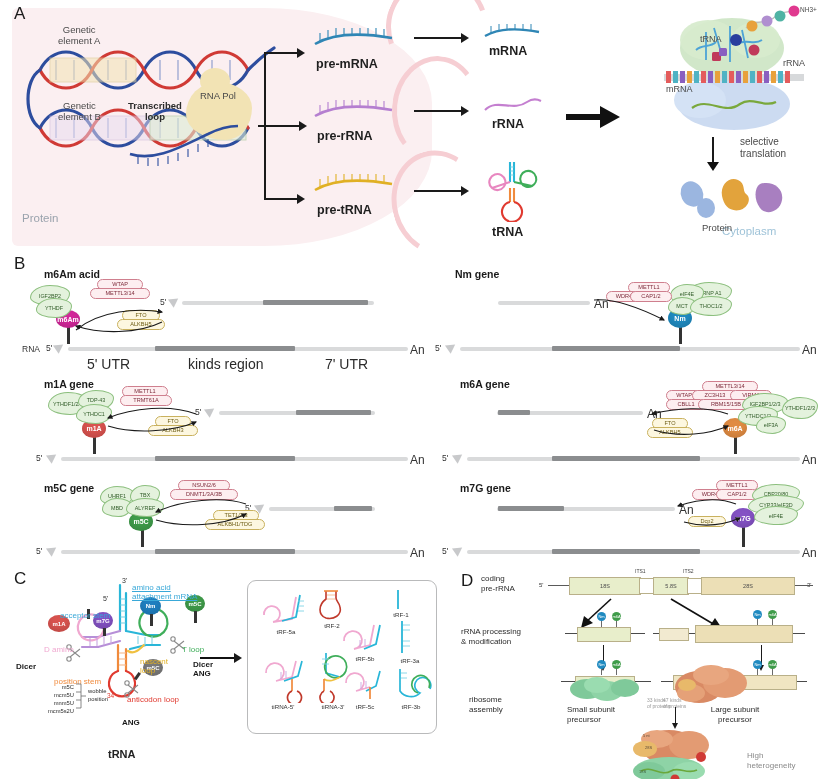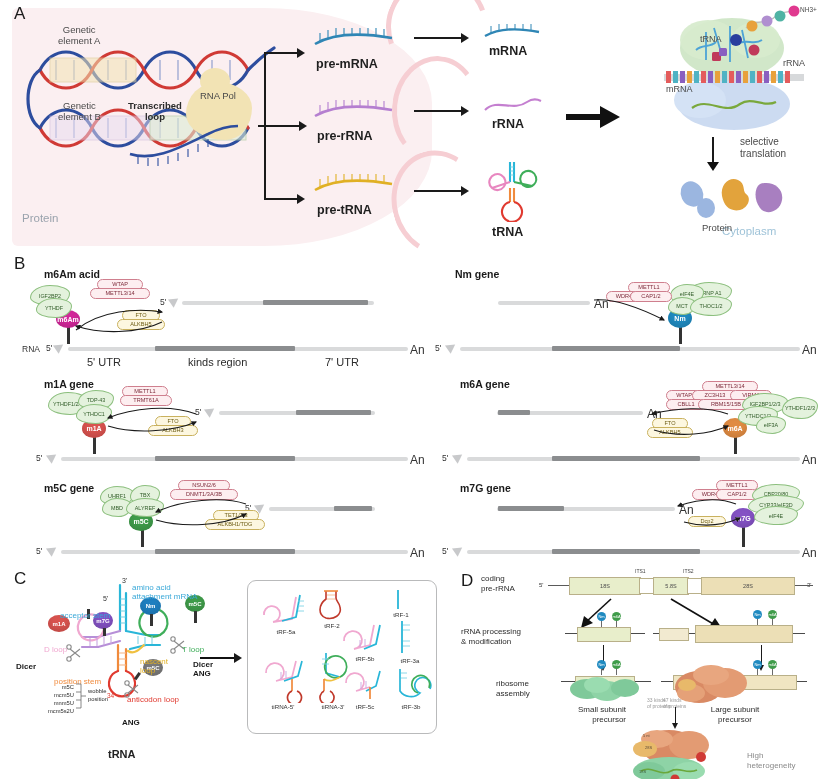--- a/index.html
+++ b/index.html
@@ -38,21 +38,21 @@
   
   #panelB{left:0;top:250px;width:825px;height:320px;}
   .gene-title{position:absolute;font-size:10.5px;font-weight:bold;color:#1a1a1a;}
   .rnaline{position:absolute;height:4px;background:#d9dadb;border-radius:2px;}
   .cds{position:absolute;height:5px;background:#8b8d8f;border-radius:1px;}
   .cap5{position:absolute;width:0;height:0;border-left:9px solid #c8c9cb;
         border-top:5px solid transparent;border-bottom:5px solid transparent;
         transform:rotate(-35deg);}
   .tick5{position:absolute;font-size:8.5px;color:#333;}
   .tickAn{position:absolute;font-size:12px;color:#333;}
-  .region-lbl{position:absolute;font-size:11px;color:#2b2b2b;}
+  .region-lbl{position:absolute;font-size:14px;color:#2b2b2b;}
   .modcircle{position:absolute;border-radius:50%;display:flex;align-items:center;
      justify-content:center;color:#fff;font-size:7px;font-weight:bold;
      box-shadow:inset 0 -3px 6px rgba(0,0,0,.12);}
   .stalk{position:absolute;width:2.5px;background:#333;}
   .pill{position:absolute;border-radius:7px;font-size:5.6px;text-align:center;
      padding:1px 3px;white-space:nowrap;line-height:7px;}
   .pill-w{background:#fdeef0;border:1px solid #cf7f8e;color:#7d2a3a;}
   .pill-e{background:#fdf7e0;border:1px solid #c9b15e;color:#6d5c14;}
   .reader{position:absolute;background:#e4f2dd;border:1px solid #8cbf7e;
      border-radius:50% 50% 45% 55%/60% 40% 60% 40%;font-size:5.4px;color:#2f5a27;
@@ -585,26 +585,26 @@
   <div class="stalk" style="left:103px;top:63px;height:8px;"></div>
   <div class="modcircle" style="left:140px;top:32px;width:21px;height:18px;background:#1f7fc0;font-size:6px;">Nm</div>
   <div class="stalk" style="left:150px;top:49px;height:12px;"></div>
   <div class="modcircle" style="left:185px;top:30px;width:20px;height:17px;background:#3f9c4a;font-size:6px;">m5C</div>
   <div class="stalk" style="left:194px;top:46px;height:12px;"></div>
   <div class="modcircle" style="left:143px;top:94px;width:20px;height:17px;background:#7a7a7a;font-size:6px;">m5C</div>
   <div class="stalk" style="left:136px;top:107px;height:8px;transform:rotate(35deg);"></div>
 
   <div class="trna-lbl" style="left:122px;top:12px;color:#333;font-size:7px;">3'</div>
   <div class="trna-lbl" style="left:103px;top:30px;color:#333;font-size:7px;">5'</div>
-  <div class="trna-lbl" style="left:132px;top:18px;color:#39a8d8;line-height:9px;">
+  <div class="trna-lbl" style="left:132px;top:18px;color:#39a8d8;line-height:9px;text-decoration:underline;">
     <span>amino acid</span><br>
     <span>attachment mRNA</span>
   </div>
   <div class="trna-lbl" style="left:60px;top:46px;color:#39a8d8;">acceptor stem</div>
-  <div class="trna-lbl" style="left:44px;top:80px;color:#f0a8d0;">D loop</div>
+  <div class="trna-lbl" style="left:44px;top:80px;color:#f0a8d0;">D amino</div>
   <div class="trna-lbl" style="left:182px;top:80px;color:#3fae5a;">T loop</div>
   <div class="trna-lbl" style="left:140px;top:92px;color:#e0b024;line-height:9px;">
     <span>nascent</span><br>
     <span>loop</span>
   </div>
   <div class="trna-lbl" style="left:54px;top:112px;color:#f08a3c;">position stem</div>
   <div class="trna-lbl" style="left:127px;top:130px;color:#e03a30;">anticodon loop</div>
   <div class="trna-lbl" style="left:107px;top:127px;color:#e03a30;font-size:6.5px;">34</div>
   <div class="trna-lbl" style="left:16px;top:97px;font-weight:bold;color:#1a1a1a;">Dicer</div>
   <div class="trna-lbl" style="left:193px;top:95px;font-weight:bold;color:#1a1a1a;line-height:9px;">
@@ -733,21 +733,21 @@
   <div class="panel-letter abs" style="left:6px;top:6px;">D</div>
 
   <div class="dlbl" style="left:26px;top:9px;">
     <span>coding</span><br>
     <span>pre-rRNA</span>
   </div>
   <div class="dlbl" style="left:6px;top:62px;">
     <span>rRNA processing</span><br>
     <span>&amp; modification</span>
   </div>
-  <div class="dlbl" style="left:14px;top:114px;margin-left:27px;">
+  <div class="dlbl" style="left:14px;top:130px;">
     <span>ribosome</span><br>
     <span>assembly</span>
   </div>
 
   <div class="abs" style="left:84px;top:17px;font-size:6px;color:#333;">5'</div>
   <div class="abs" style="left:352px;top:17px;font-size:6px;color:#333;">3'</div>
   <div class="abs" style="left:93px;top:19.5px;width:265px;height:1.5px;background:#5a5a5a;"></div>
   <div class="seg" style="left:114px;top:12px;width:70px;height:16px;background:#e8eecb;">18S</div>
   <div class="seg" style="left:184px;top:13px;width:14px;height:14px;background:#ffffff;"></div>
   <div class="abs" style="left:180px;top:3px;font-size:5px;color:#444;">ITS1</div>
@@ -790,21 +790,21 @@
   <svg class="abs" style="left:110px;top:108px;" width="82" height="30">
     <ellipse cx="22" cy="16" rx="17" ry="10" fill="#7fc99a"></ellipse>
     <ellipse cx="42" cy="18" rx="16" ry="10" fill="#8ed3a6"></ellipse>
     <ellipse cx="60" cy="15" rx="14" ry="9" fill="#7fc99a"></ellipse>
     <ellipse cx="32" cy="12" rx="13" ry="8" fill="#9adcb0"></ellipse>
   </svg>
   <div class="lolstem" style="left:146px;top:103px;"></div>
   <div class="lollipop" style="left:142px;top:95px;background:#1f8ac0;">Nm</div>
   <div class="lolstem" style="left:161px;top:103px;"></div>
   <div class="lollipop" style="left:157px;top:95px;background:#3f9c4a;">m6A</div>
-  <div class="dlbl" style="left:95px;top:140px;text-align:right;width:76px;">
+  <div class="dlbl" style="left:112px;top:140px;text-align:left;width:76px;">
     <span>Small subunit</span><br>
     <span>precursor</span>
   </div>
   <div class="abs" style="left:192px;top:132px;font-size:5px;color:#9a9a9a;line-height:6px;">
     <span>33 kinds</span><br>
     <span>of proteins</span>
   </div>
 
   <div class="abs" style="left:206px;top:116px;width:146px;height:1.4px;background:#4a4a4a;"></div>
   <div class="seg" style="left:218px;top:110px;width:122px;height:13px;background:#f0e5c2;"></div>

